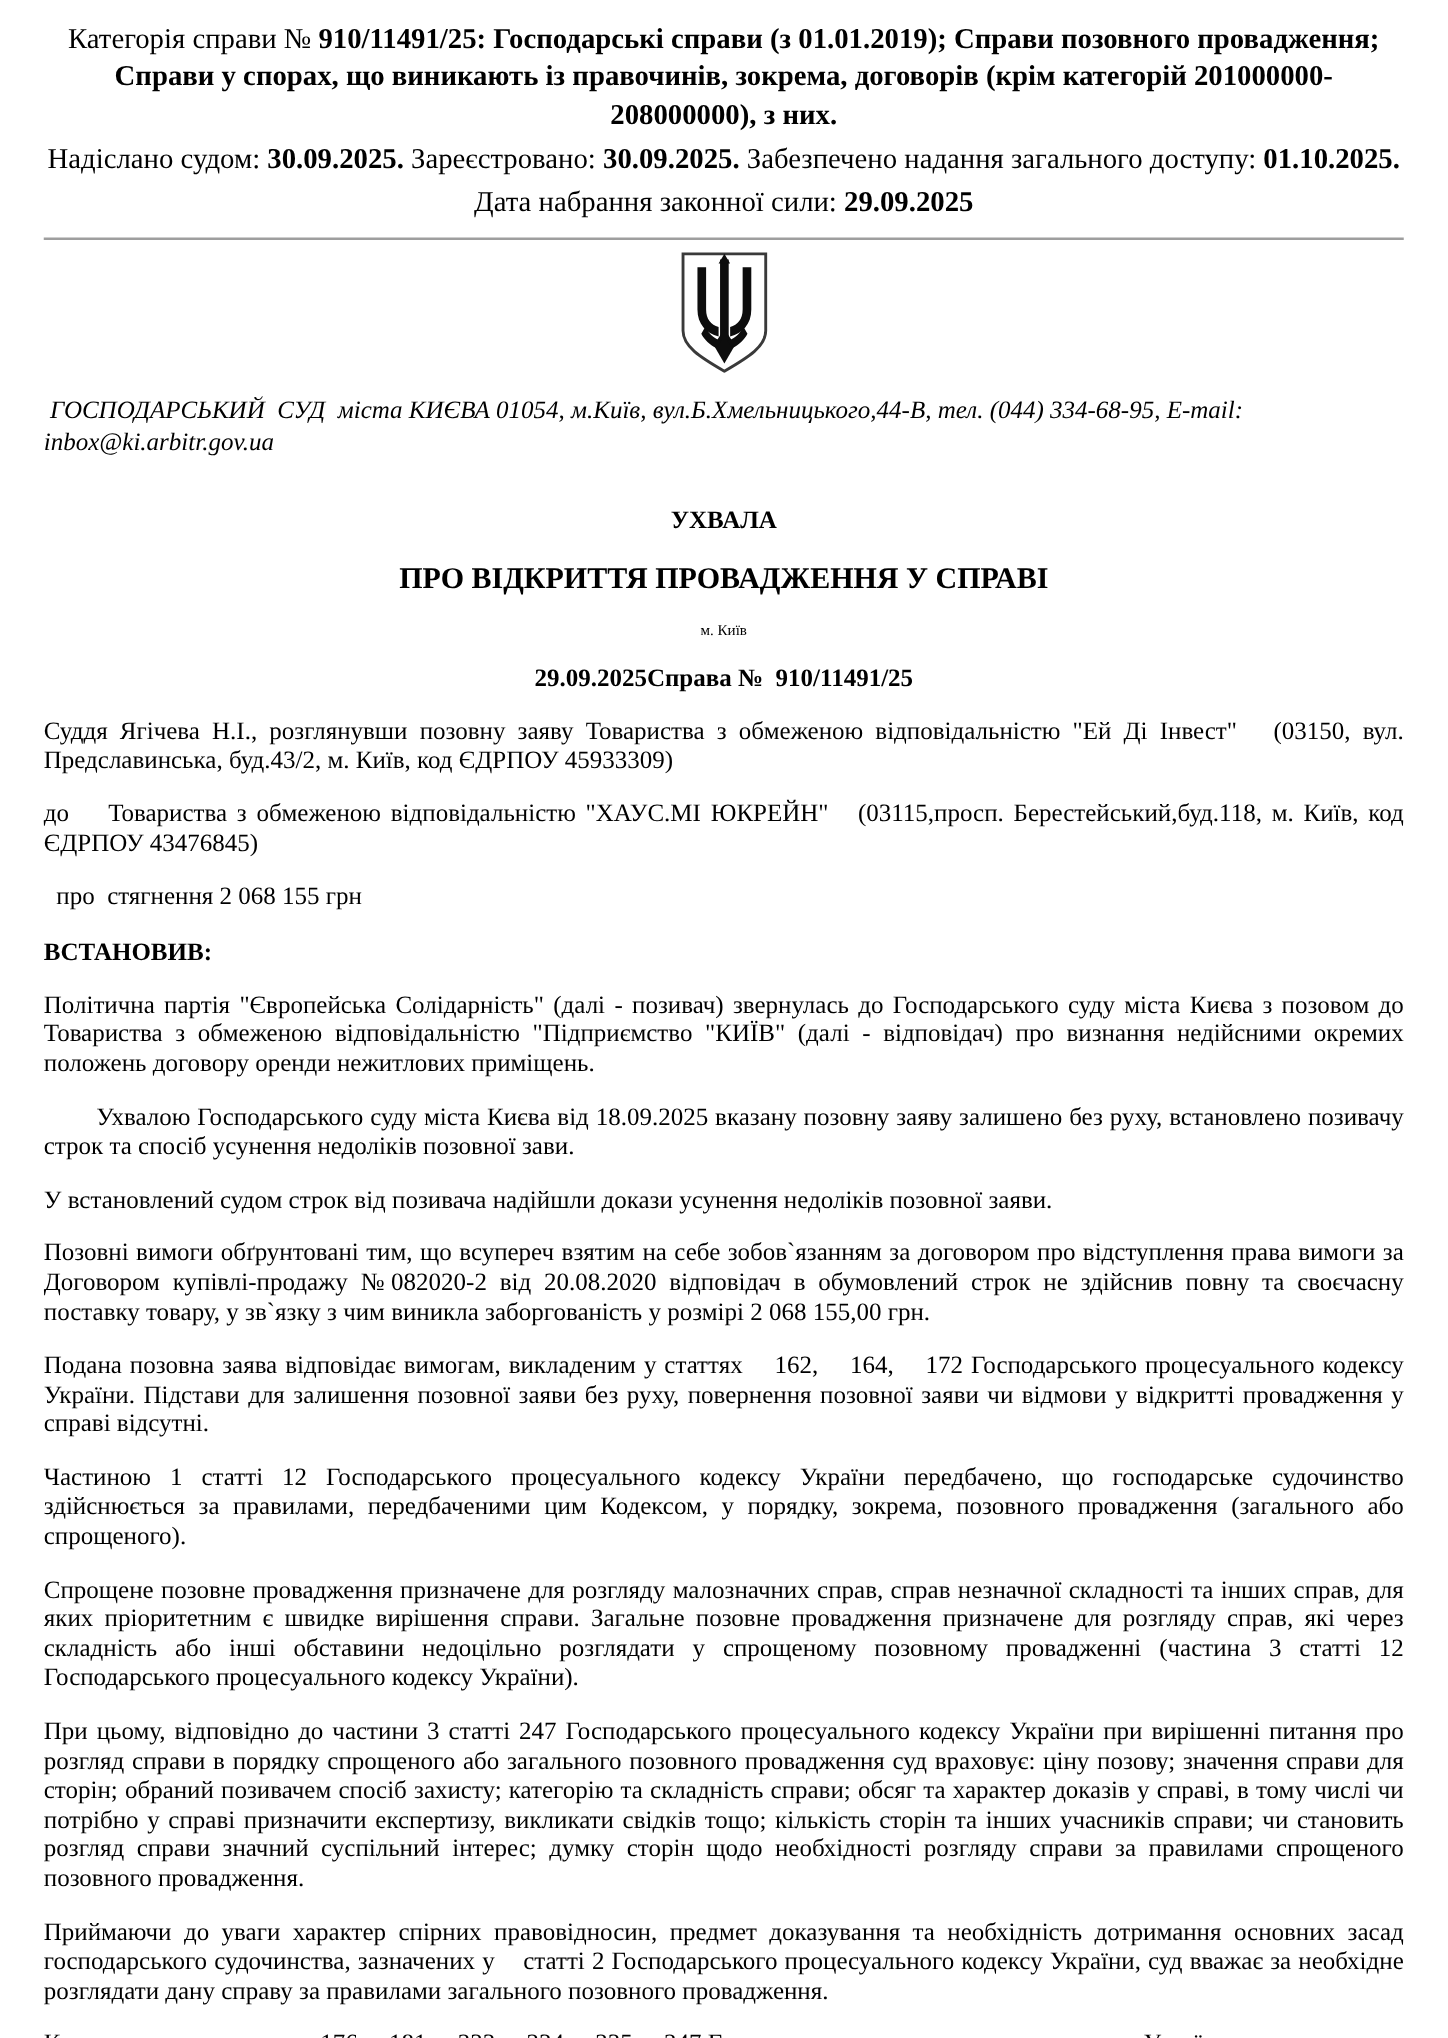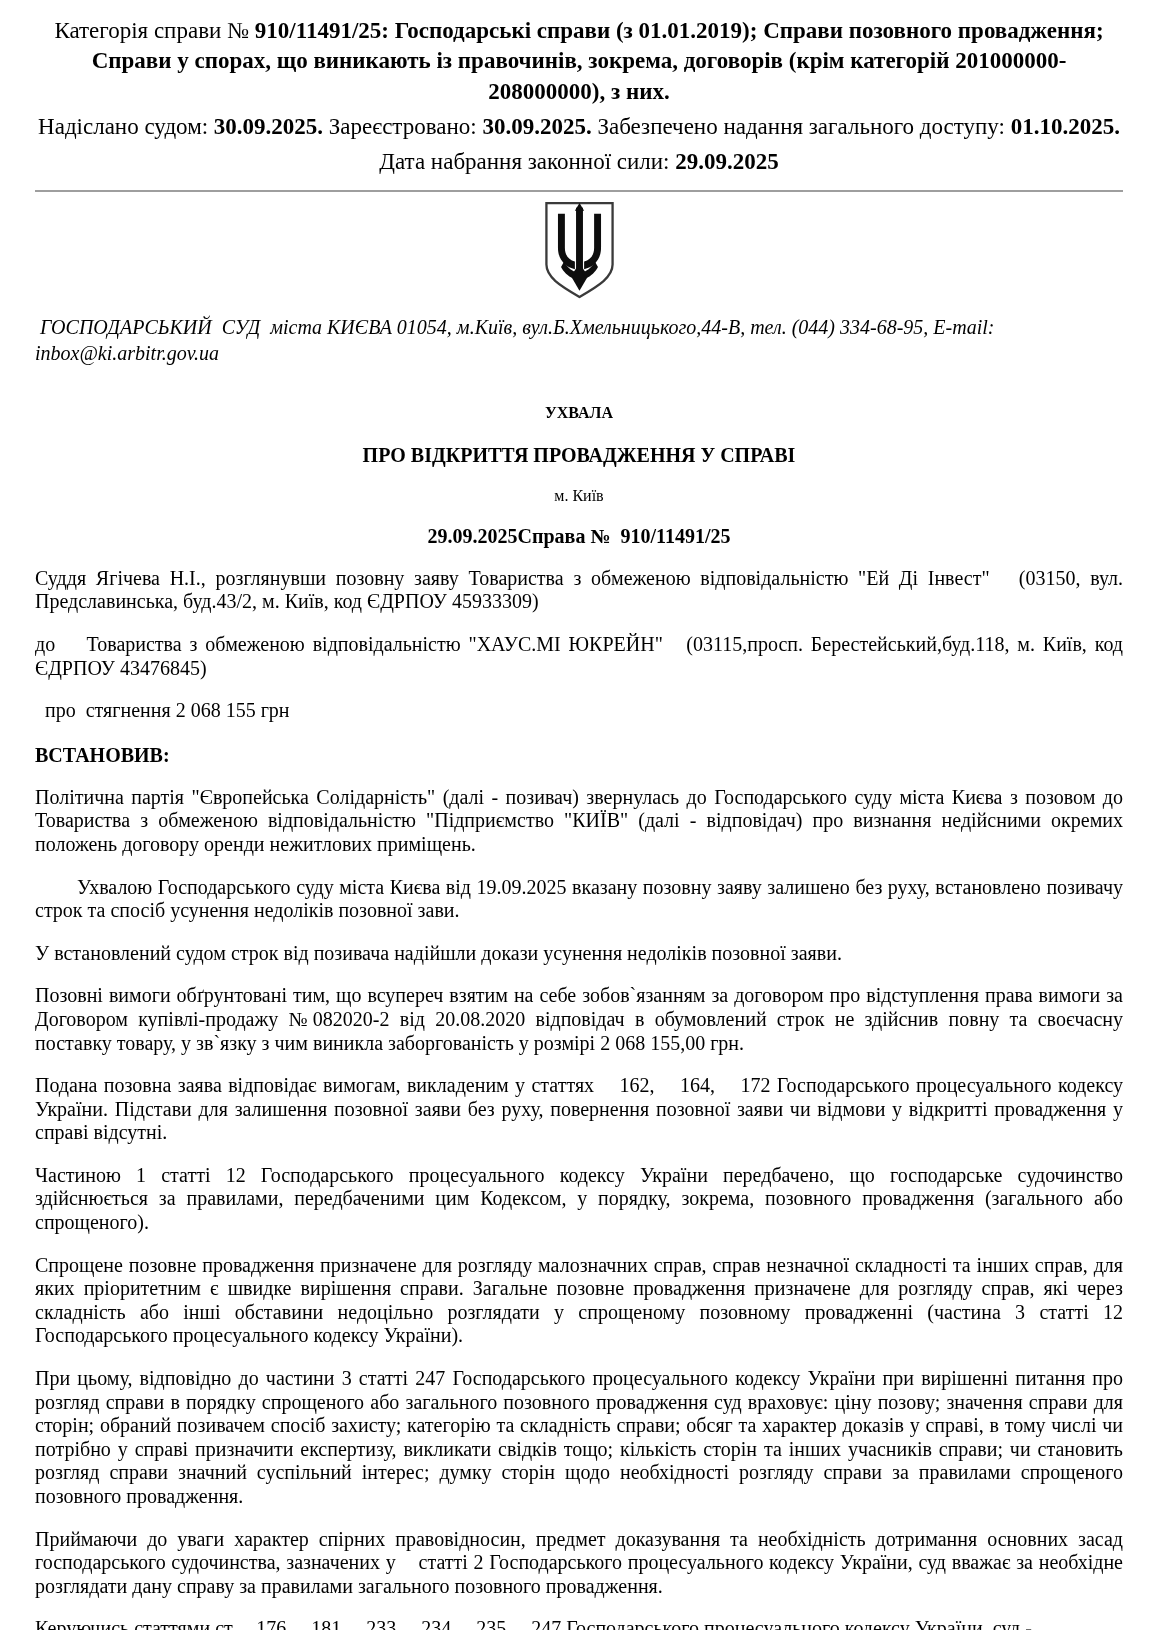--- a/index.html
+++ b/index.html
@@ -34,31 +34,31 @@
   }
   .court {
     font-size: 20px;
     line-height: 1.3;
     margin: 6px 0 0 0;
     text-align: left;
     font-style: italic;
   }
   .center { text-align: center; }
   .doc-title {
-    font-size: 16px;
+    font-size: 20px;
     font-weight: bold;
     margin: 38px 0 0 0;
   }
   .doc-subtitle {
-    font-size: 20px;
+    font-size: 24px;
     font-weight: bold;
     margin: 22px 0 0 0;
   }
   .city-line {
-    font-size: 16px;
+    font-size: 12px;
     font-weight: normal;
     margin: 20px 0 0 0;
   }
   .case-line {
     font-size: 20px;
     font-weight: bold;
     margin: 20px 0 0 0;
     text-align: center;
   }
   .para {
@@ -111,21 +111,21 @@
 
   <p class="case-line">29.09.2025Справа № &nbsp;910/11491/25</p>
 
   <p class="para"><span class="b">Суддя Ягічева Н.І., розглянувши позовну заяву </span><span>Товариства з обмеженою відповідальністю "Ей Ді Інвест" &nbsp;&nbsp;(03150, вул. Предславинська, буд.43/2, м. Київ, код ЄДРПОУ 45933309)</span></p>
   <p class="para"><span class="b">до</span><span> &nbsp;&nbsp;&nbsp;Товариства з обмеженою відповідальністю "ХАУС.МІ ЮКРЕЙН" &nbsp;&nbsp;(03115,просп. Берестейський,буд.118, м. Київ, код ЄДРПОУ 43476845)</span></p>
   <p class="para"><span class="b">&nbsp;&nbsp;про</span><span>&nbsp; стягнення 2 068 155 грн</span></p>
 
   <h3 class="section-heading">ВСТАНОВИВ:</h3>
 
   <p class="para">Політична партія "Європейська Солідарність" (далі - позивач) звернулась до Господарського суду міста Києва з позовом до Товариства з обмеженою відповідальністю "Підприємство "КИЇВ" (далі - відповідач) про визнання недійсними окремих положень договору оренди нежитлових приміщень.</p>
-  <p class="para indent">Ухвалою Господарського суду міста Києва від 19.09.2025 вказану позовну заяву залишено без руху, встановлено позивачу строк та спосіб усунення недоліків позовної зави.</p>
+  <p class="para indent">Ухвалою Господарського суду міста Києва від 18.09.2025 вказану позовну заяву залишено без руху, встановлено позивачу строк та спосіб усунення недоліків позовної зави.</p>
   <p class="para">У встановлений судом строк від позивача надійшли докази усунення недоліків позовної заяви.</p>
   <p class="para">Позовні вимоги обґрунтовані тим, що всупереч взятим на себе зобов`язанням за договором про відступлення права вимоги за Договором купівлі-продажу №082020-2 від 20.08.2020 відповідач в обумовлений строк не здійснив повну та своєчасну поставку товару, у зв`язку з чим виникла заборгованість у розмірі 2 068 155,00 грн.</p>
   <p class="para">Подана позовна заява відповідає вимогам, викладеним у статтях &nbsp;&nbsp;&nbsp;162, &nbsp;&nbsp;&nbsp;164, &nbsp;&nbsp;&nbsp;172 Господарського процесуального кодексу України. Підстави для залишення позовної заяви без руху, повернення позовної заяви чи відмови у відкритті провадження у справі відсутні.</p>
   <p class="para">Частиною 1 статті 12 Господарського процесуального кодексу України передбачено, що господарське судочинство здійснюється за правилами, передбаченими цим Кодексом, у порядку, зокрема, позовного провадження (загального або спрощеного).</p>
   <p class="para">Спрощене позовне провадження призначене для розгляду малозначних справ, справ незначної складності та інших справ, для яких пріоритетним є швидке вирішення справи. Загальне позовне провадження призначене для розгляду справ, які через складність або інші обставини недоцільно розглядати у спрощеному позовному провадженні (частина 3 статті 12 Господарського процесуального кодексу України).</p>
   <p class="para">При цьому, відповідно до частини 3 статті 247 Господарського процесуального кодексу України при вирішенні питання про розгляд справи в порядку спрощеного або загального позовного провадження суд враховує: ціну позову; значення справи для сторін; обраний позивачем спосіб захисту; категорію та складність справи; обсяг та характер доказів у справі, в тому числі чи потрібно у справі призначити експертизу, викликати свідків тощо; кількість сторін та інших учасників справи; чи становить розгляд справи значний суспільний інтерес; думку сторін щодо необхідності розгляду справи за правилами спрощеного позовного провадження.</p>
   <p class="para">Приймаючи до уваги характер спірних правовідносин, предмет доказування та необхідність дотримання основних засад господарського судочинства, зазначених у &nbsp;&nbsp;&nbsp;статті 2 Господарського процесуального кодексу України, суд вважає за необхідне розглядати дану справу за правилами загального позовного провадження.</p>
   <p class="para">Керуючись статтями ст. &nbsp;&nbsp;&nbsp;176, &nbsp;&nbsp;&nbsp;181, &nbsp;&nbsp;&nbsp;233, &nbsp;&nbsp;&nbsp;234, &nbsp;&nbsp;&nbsp;235, &nbsp;&nbsp;&nbsp;247 Господарського процесуального кодексу України, суд -</p>
 
 </div>

